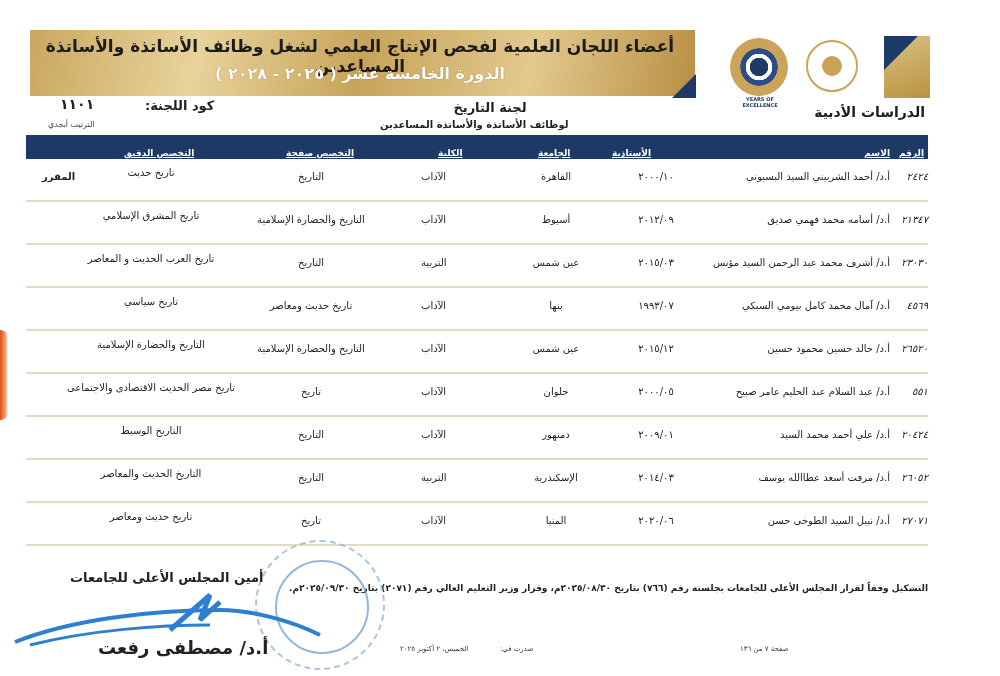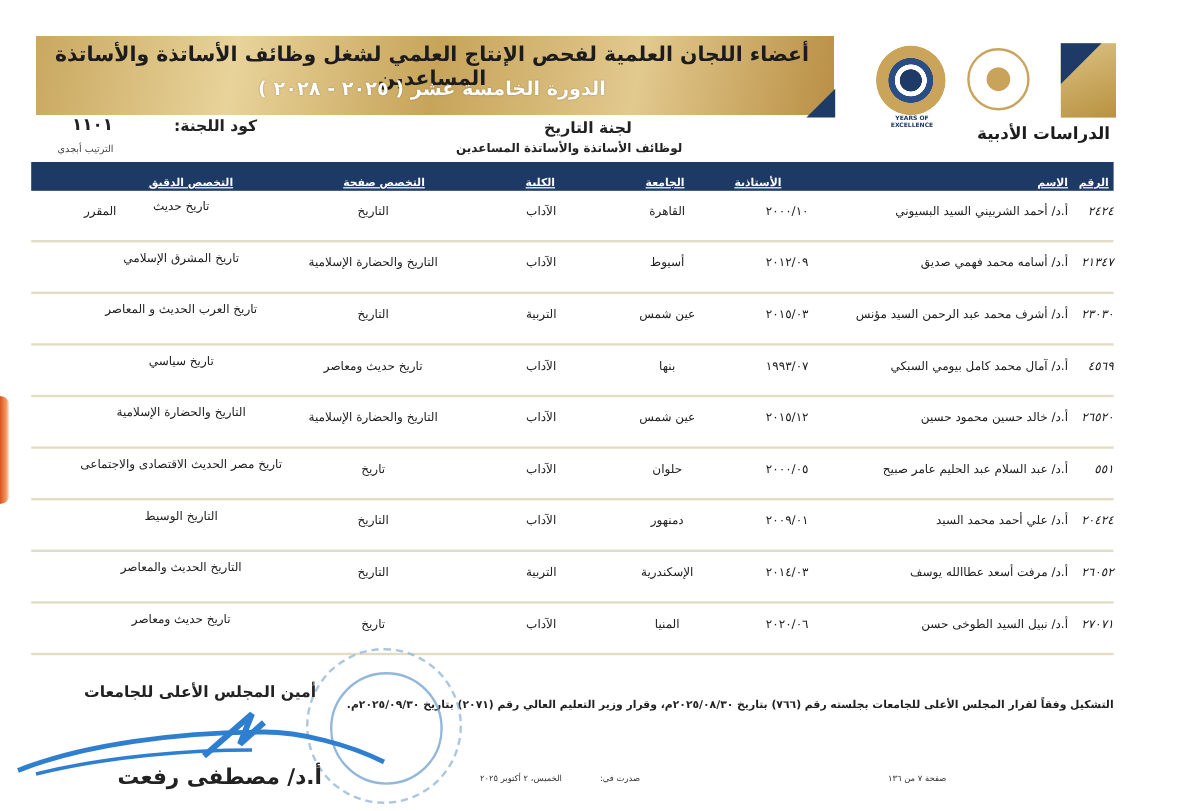--- a/index.html
+++ b/index.html
@@ -45,24 +45,24 @@
   
   .table-wrap { position: absolute; left: 26px; top: 135px; width: 902px; }
   .thead { height: 24px; background: #1d3965; color: #fff; position: relative; font-size: 9px; font-weight: bold; }
   .thead span { position: absolute; top: 13px; text-decoration: underline; direction: rtl; }
   .row { position: relative; height: 43px; border-bottom: 2px solid #e3dcc4; font-size: 10px; direction: rtl; }
   .row span { position: absolute; top: 12px; white-space: nowrap; }
   .c-num { right: 0; width: 34px; text-align: right; font-style: italic; }
   .c-name { right: 38px; }
   .c-date { left: 600px; width: 60px; text-align: center; }
   .c-uni { left: 495px; width: 70px; text-align: center; }
-  .c-fac { left: 395px; width: 60px; text-align: center; }
+  .c-fac { left: 395px; width: 60px; text-align: left; }
   .c-gen { left: 200px; width: 170px; text-align: center; }
   .c-spec { left: 40px; width: 170px; text-align: center; white-space: normal !important; line-height: 12px; top: 8px !important; }
-  .c-role { left: 16px; font-weight: normal; margin-left: 28px; }
+  .c-role { left: 16px; font-weight: bold; }
 
   .decree { position: absolute; right: 72px; top: 583px; font-weight: bold; font-size: 9px; direction: rtl; }
   .signer-title { position: absolute; left: 70px; top: 570px; font-weight: bold; font-size: 13px; direction: rtl; }
   .signer-name { position: absolute; left: 98px; top: 637px; font-weight: bold; font-size: 18px; direction: rtl; }
   .signature { position: absolute; left: 10px; top: 590px; width: 320px; height: 60px; }
   .stamp { position: absolute; left: 255px; top: 540px; width: 130px; height: 130px; border-radius: 50%;
     border: 2px dashed #8fb3d6; opacity: .75; }
   .stamp::after { content: ""; position: absolute; left: 18px; top: 18px; width: 90px; height: 90px; border-radius: 50%; border: 2px solid #6f9fcf; }
 
   .issued-label { position: absolute; left: 500px; top: 645px; font-size: 7px; direction: rtl; color: #333; }

